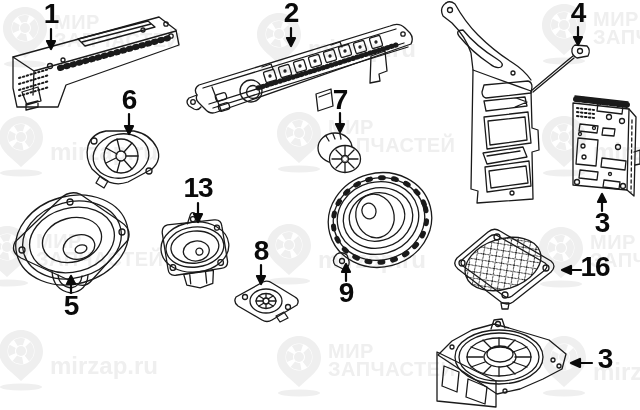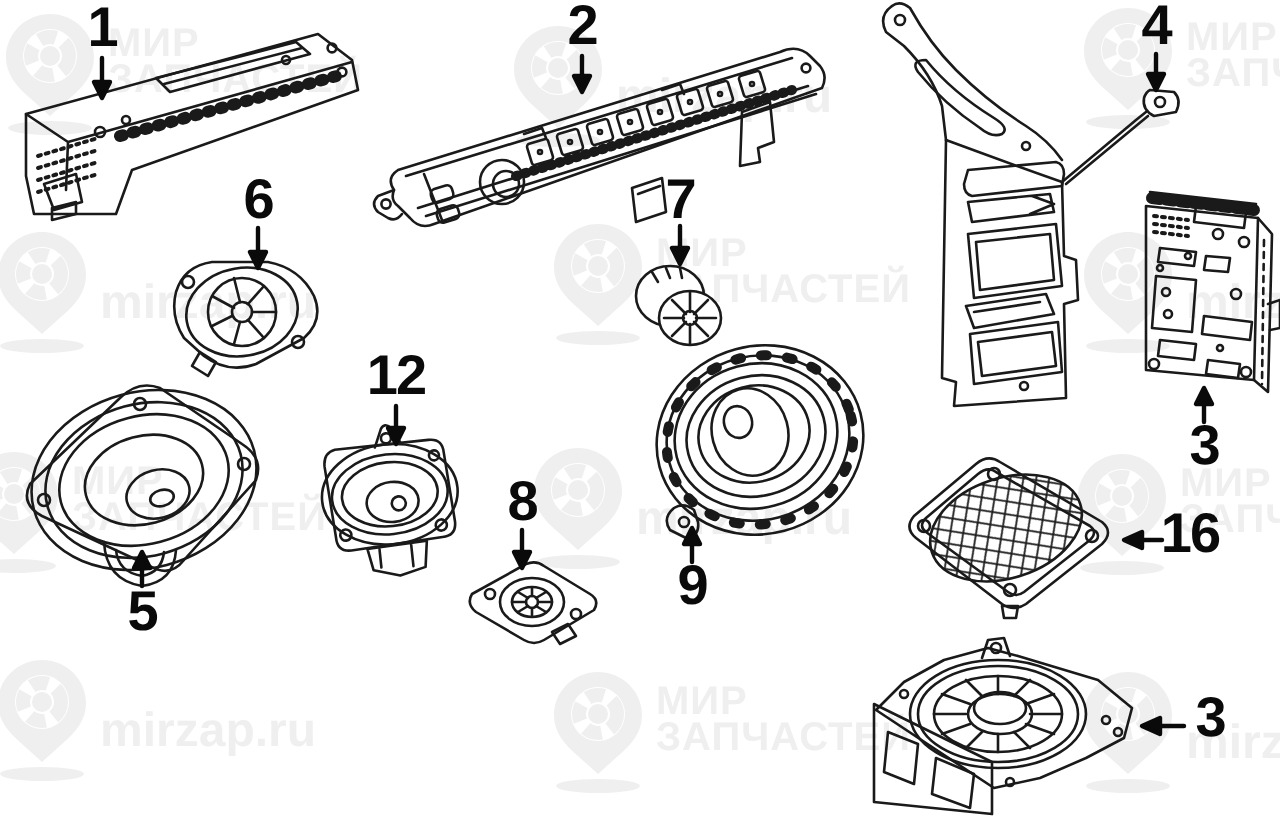--- a/index.html
+++ b/index.html
@@ -430,17 +430,17 @@
 
   <div class="callout" style="left:51px;top:2px">1</div>
   <div class="callout" style="left:291px;top:1px">2</div>
   <div class="callout" style="left:602px;top:211px">3</div>
   <div class="callout" style="left:578px;top:1px">4</div>
   <div class="callout" style="left:71px;top:294px">5</div>
   <div class="callout" style="left:129px;top:88px">6</div>
   <div class="callout" style="left:340px;top:88px">7</div>
   <div class="callout" style="left:261px;top:239px">8</div>
   <div class="callout" style="left:346px;top:281px">9</div>
-  <div class="callout" style="left:198px;top:176px">12</div>
+  <div class="callout" style="left:198px;top:176px">13</div>
   <div class="callout" style="left:605px;top:347px">3</div>
   <div class="callout" style="left:595px;top:255px">16</div>
 
 </div>
 
 </body></html>

